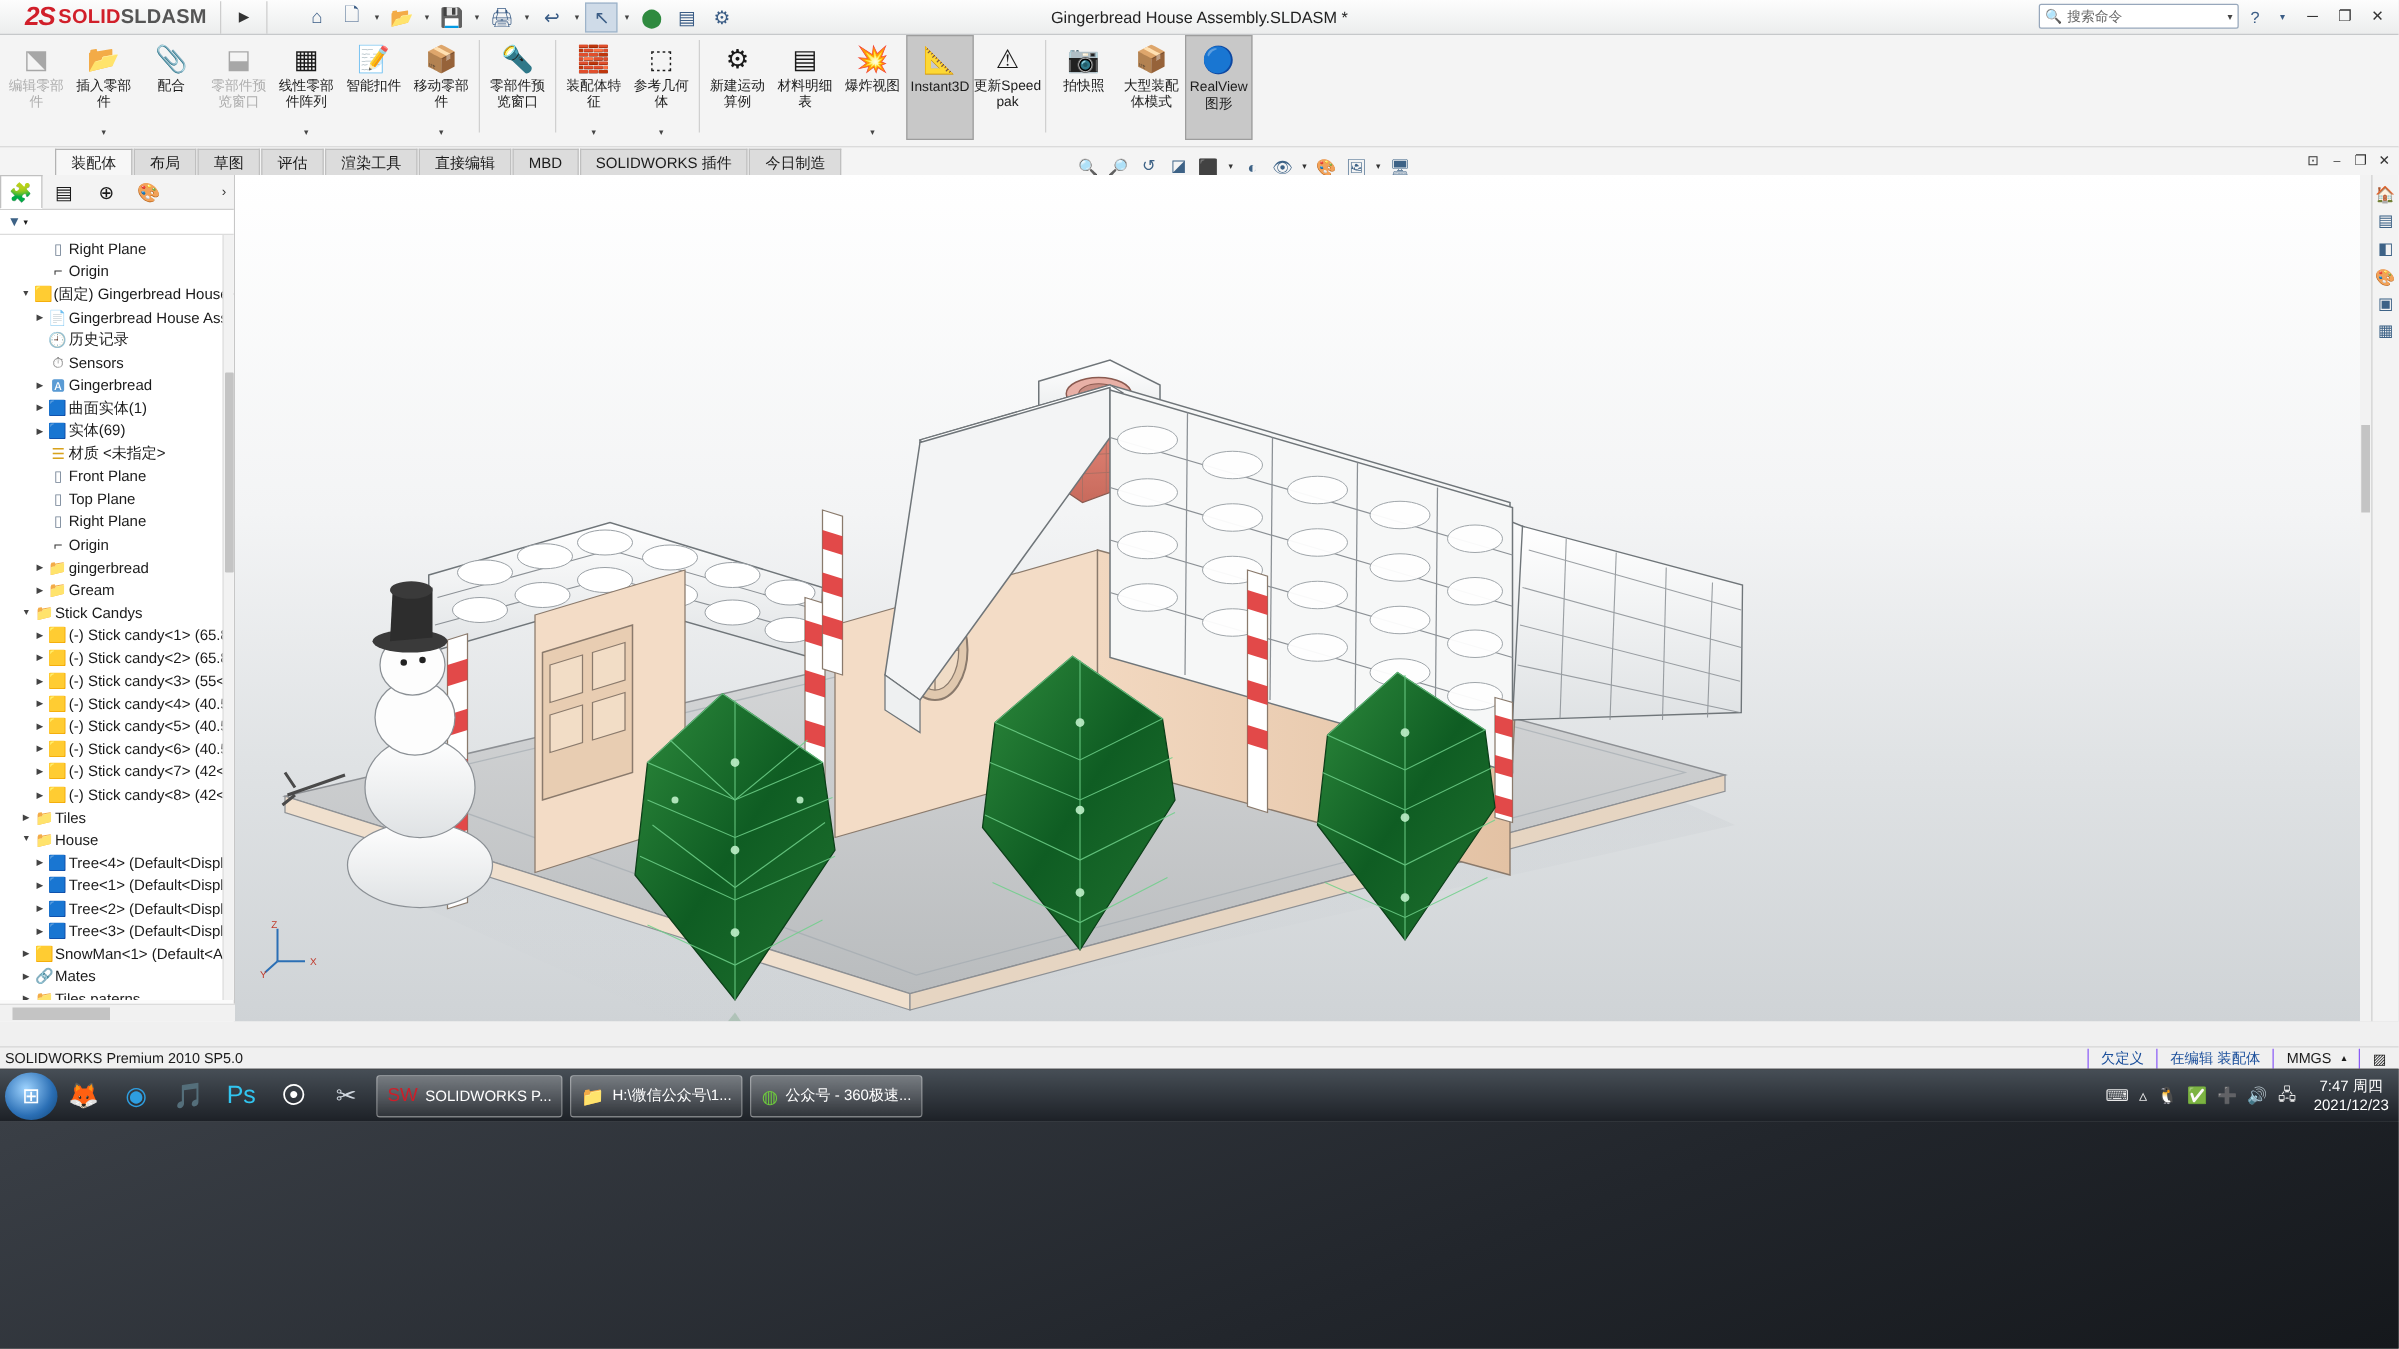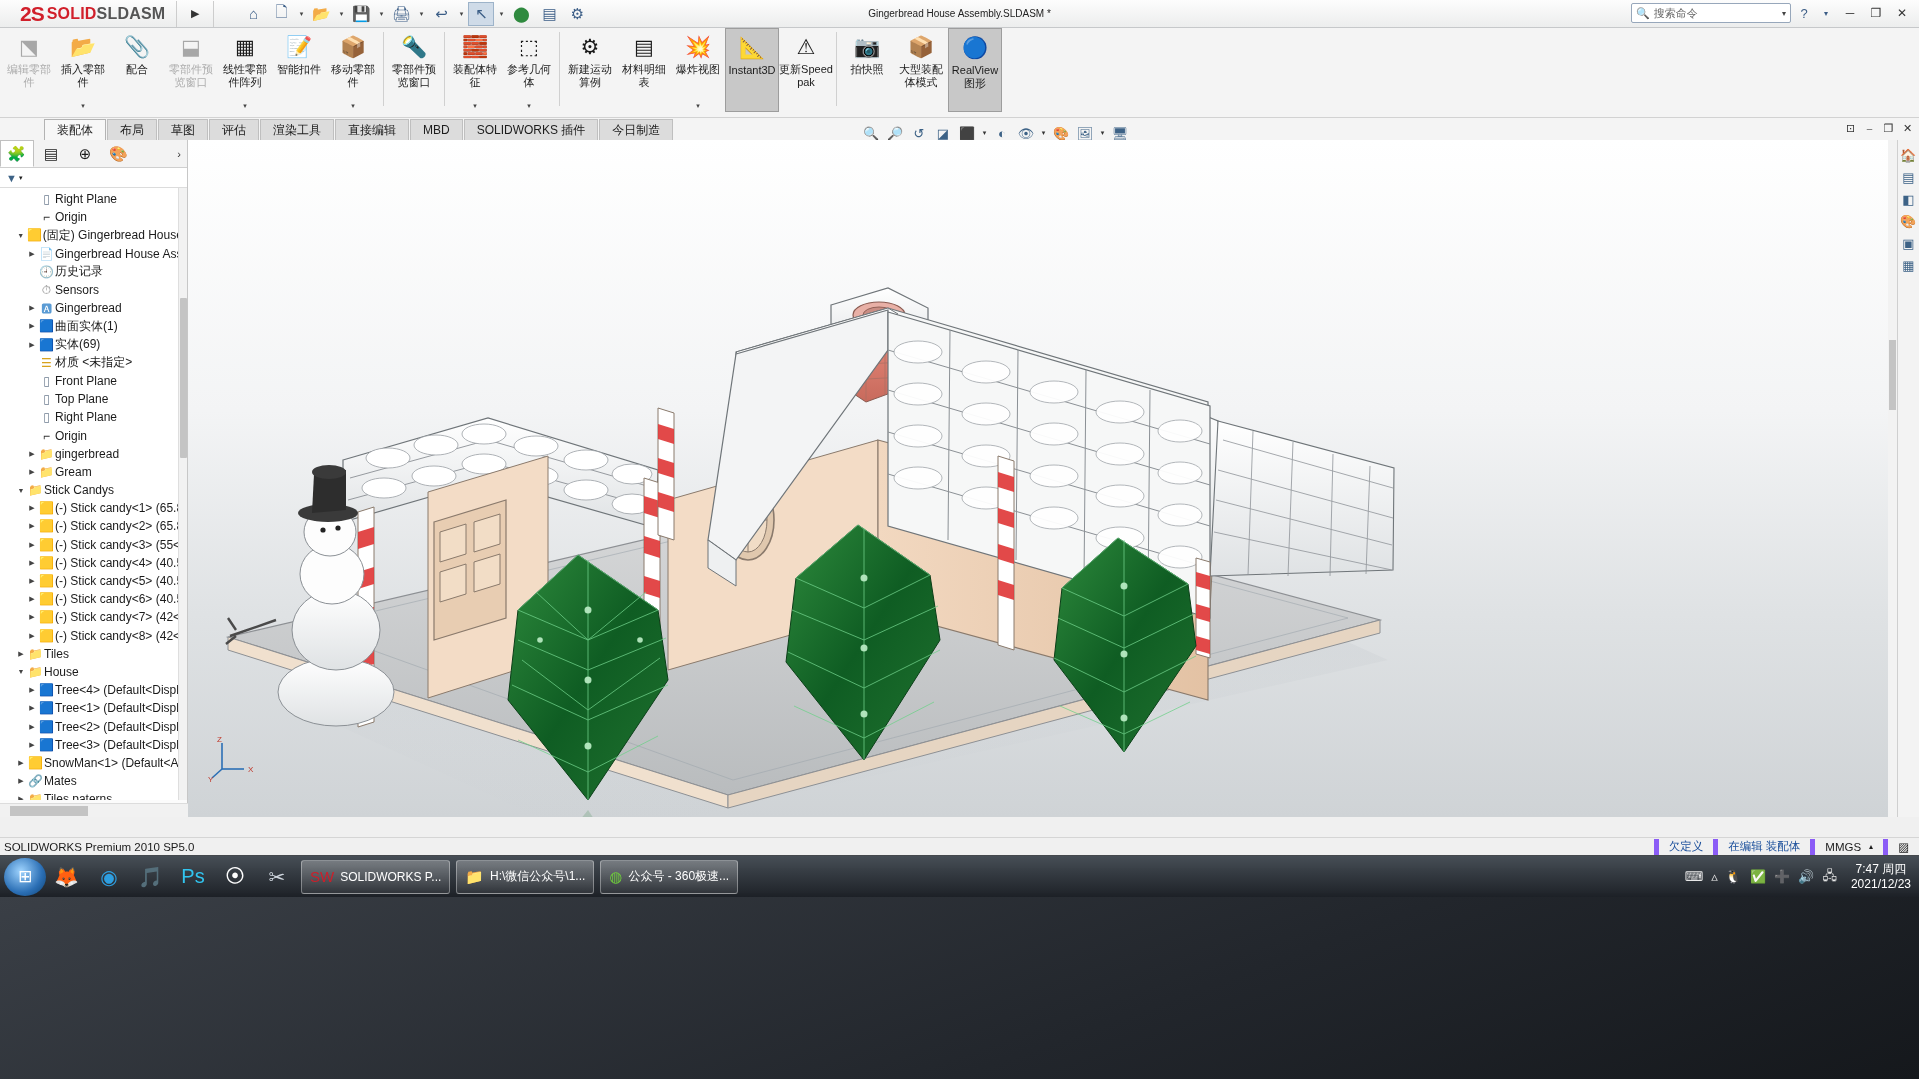--- a/index.html
+++ b/index.html
@@ -12,31 +12,31 @@
   }
   .app { position:relative; width:1919px; height:1079px; }
 
   
   .titlebar{
     position:absolute; left:0; top:0; width:1919px; height:28px;
     background:linear-gradient(#fdfdfd,#eceded);
     border-bottom:1px solid #c6c8ca; display:flex; align-items:center;
   }
   .sw-logo{ display:flex; align-items:center; padding-left:20px; width:170px; height:27px;}
-  .sw-logo .ds{ color:#d11f2a; font-weight:bold; font-size:21px; letter-spacing:-1px;}
+  .sw-logo .ds{ color:#d11f2a; font-weight:bold; font-style:italic; font-size:21px; letter-spacing:-1px;}
   .sw-logo .sol{ color:#d11f2a; font-weight:bold; font-size:16px; letter-spacing:.2px; margin-left:3px;}
   .sw-logo .wor{ color:#555; font-weight:bold; font-size:16px; letter-spacing:.2px;}
   .tb-sep{ width:1px; height:26px; background:#cdcdcd; margin:0 6px; }
   .tb-arrow{ font-size:11px; color:#333; padding:0 8px; }
   .tb-icons{ display:flex; align-items:center; gap:2px; margin-left:20px;}
   .ti{ width:26px;height:24px;display:flex;align-items:center;justify-content:center;
        font-size:15px;color:#3b5d86; cursor:default;}
   .ti.sel{ background:#cfdbe8; border:1px solid #9db3c9; }
   .ti-drop{ width:10px;height:24px;display:flex;align-items:center;justify-content:center;font-size:7px;color:#444;}
-  .doc-title{ position:absolute; left:0; right:0; text-align:center; font-size:10px; color:#222; }
+  .doc-title{ position:absolute; left:0; right:0; text-align:center; font-size:13px; color:#222; }
   .tb-right{ position:absolute; right:6px; top:3px; display:flex; align-items:center; gap:4px;}
   .searchbox{
     width:160px;height:20px;border:1px solid #97a7bb;background:#fff;border-radius:2px;
     display:flex;align-items:center;padding:0 4px; font-size:11px;color:#666;
   }
   .searchbox .mag{ color:#3a6ea5; font-size:11px; margin-right:4px;}
   .searchbox .drop{ margin-left:auto;color:#444;font-size:8px;}
   .tb-btn{ width:18px;height:20px;display:flex;align-items:center;justify-content:center;font-size:13px;color:#3b5d86;}
   .wctl{ width:22px;height:20px;display:flex;align-items:center;justify-content:center;font-size:12px;color:#333;}
 
@@ -128,21 +128,21 @@
        font-size:7px;color:#8a8a8a;border:1px solid #c8c8c8;background:#e9e9e9;margin-right:-1px;}
   .btab{ height:19px;padding:0 8px;display:flex;align-items:center;font-size:12px;
          border-right:1px solid #c3c3c3; color:#1b1b1b;}
   .btab.active{ background:#fcfcfc; }
   .statusbar{
     position:absolute; left:0; top:837px; width:1919px; height:18px;
     background:#f0f0f0; border-top:1px solid #d5d5d5; display:flex; align-items:center;
     font-size:11.5px; color:#1b1b1b; padding-left:4px;
   }
   .status-right{ margin-left:auto; display:flex; align-items:center; }
-  .status-right > div{ padding:0 10px; border-left:5px solid #8b5cf6; height:16px; display:flex;align-items:center;}
+  .status-right > div{ padding:0 10px; border-left:1px solid #8b5cf6; height:16px; display:flex;align-items:center;}
 
   
   .taskbar{
     position:absolute; left:0; top:855px; width:1919px; height:224px;
     background:linear-gradient(#4c4c4c,#2b2b2b);
   }
   .tb-glass{
     position:absolute; left:0; top:0; width:1919px; height:42px;
     background:linear-gradient(180deg,rgba(70,78,86,.96),rgba(28,32,38,.98));
     border-top:1px solid rgba(255,255,255,.18);

